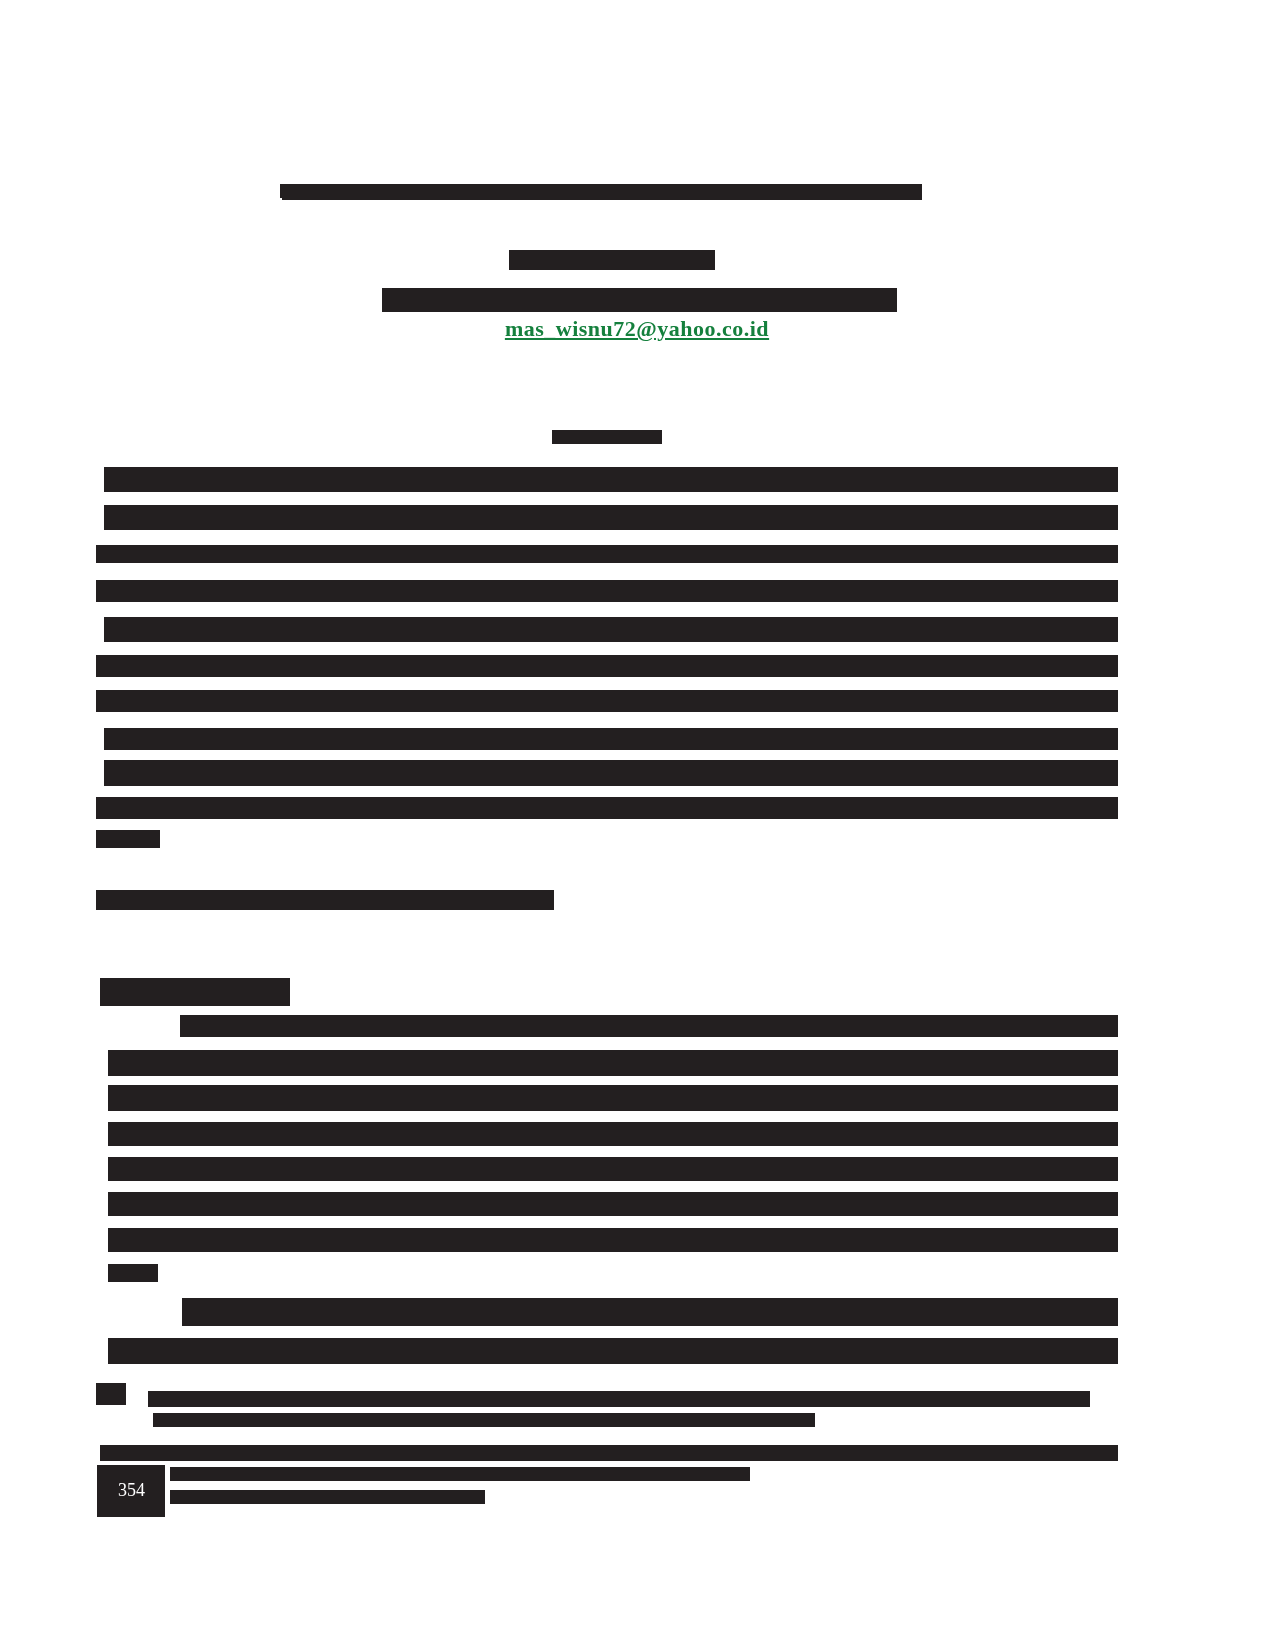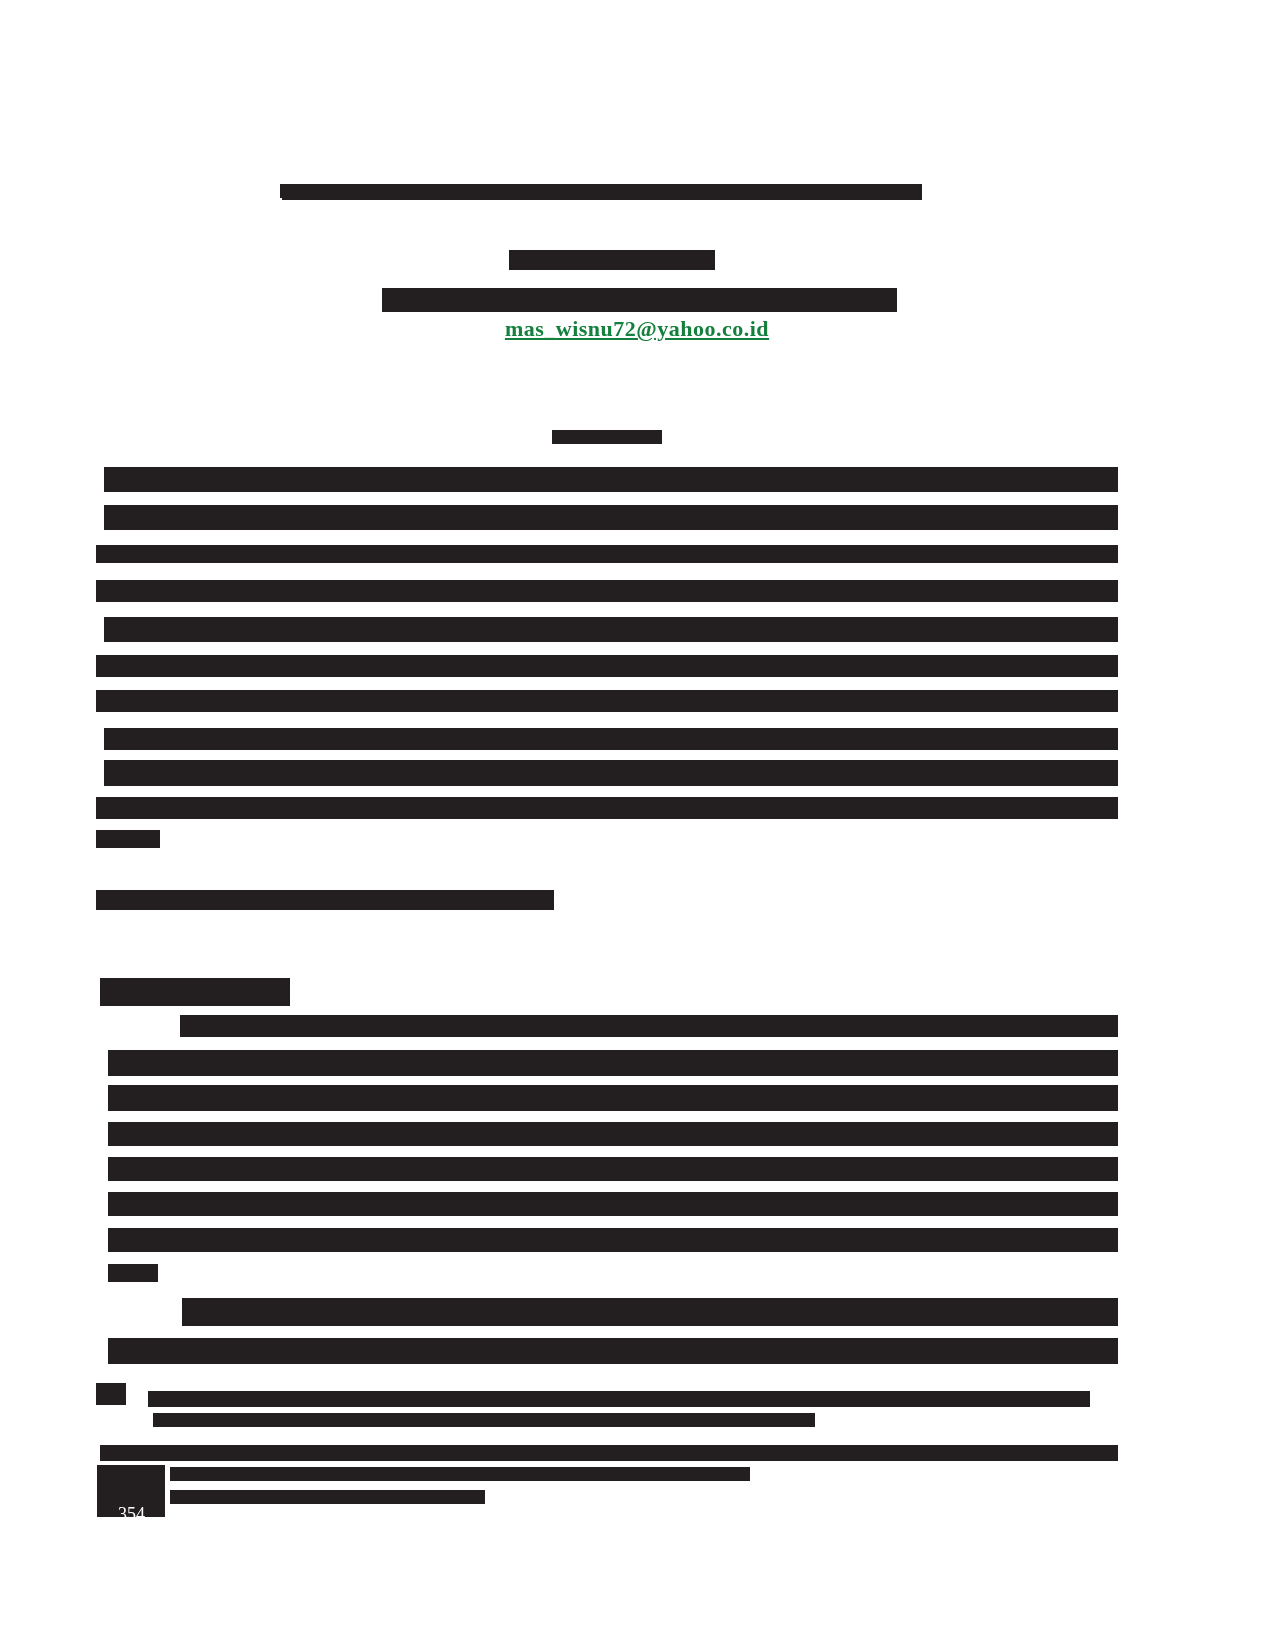--- a/index.html
+++ b/index.html
@@ -1,20 +1,20 @@
 <!DOCTYPE html>
 <html><head>
 <meta charset="utf-8">
 <style>
   html, body { margin:0; padding:0; background:#ffffff; }
   body { width:1275px; height:1650px; position:relative; overflow:hidden; font-family:"Liberation Serif", serif; color:#231f20; }
   .bar { position:absolute; background:#231f20; }
   .email { position:absolute; left:496px; top:318px; width:282px; text-align:center; color:#15803d; font-size:22px; font-weight:bold; text-decoration:underline; font-family:"Liberation Serif", serif; letter-spacing:0.5px; line-height:22px; }
   .redacted-text { color:transparent; }
-  .pnum { position:absolute; left:118px; top:1560px; color:#ffffff; font-size:18px; font-family:"Liberation Serif", serif;margin-top:24px; }
+  .pnum { position:absolute; left:118px; top:1560px; color:#ffffff; font-size:18px; font-family:"Liberation Serif", serif; }
 </style>
 </head>
 <body>
 
 <div class="bar" style="left:280px;top:184px;width:642px;height:14px;">
   <span class="redacted-text">[redacted title]</span>
 </div>
 <div class="bar" style="left:282px;top:190px;width:640px;height:10px;"></div>
 
 <div class="bar" style="left:509px;top:250px;width:206px;height:20px;">

